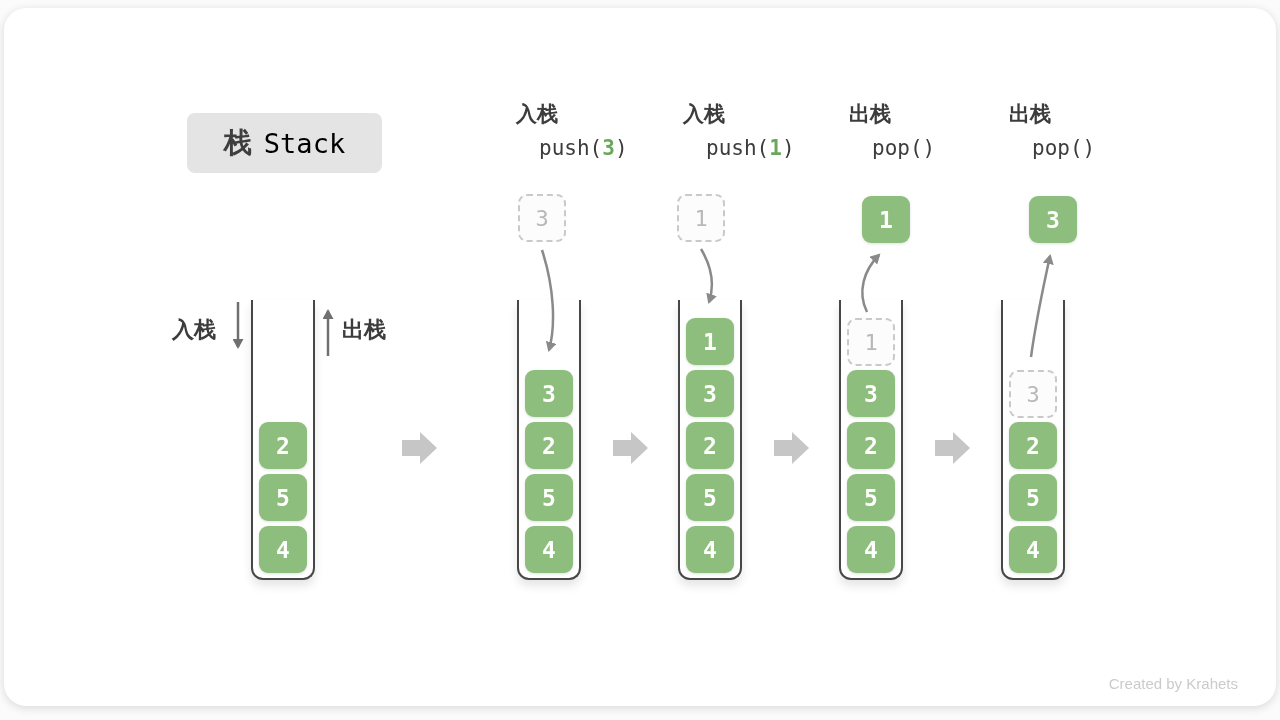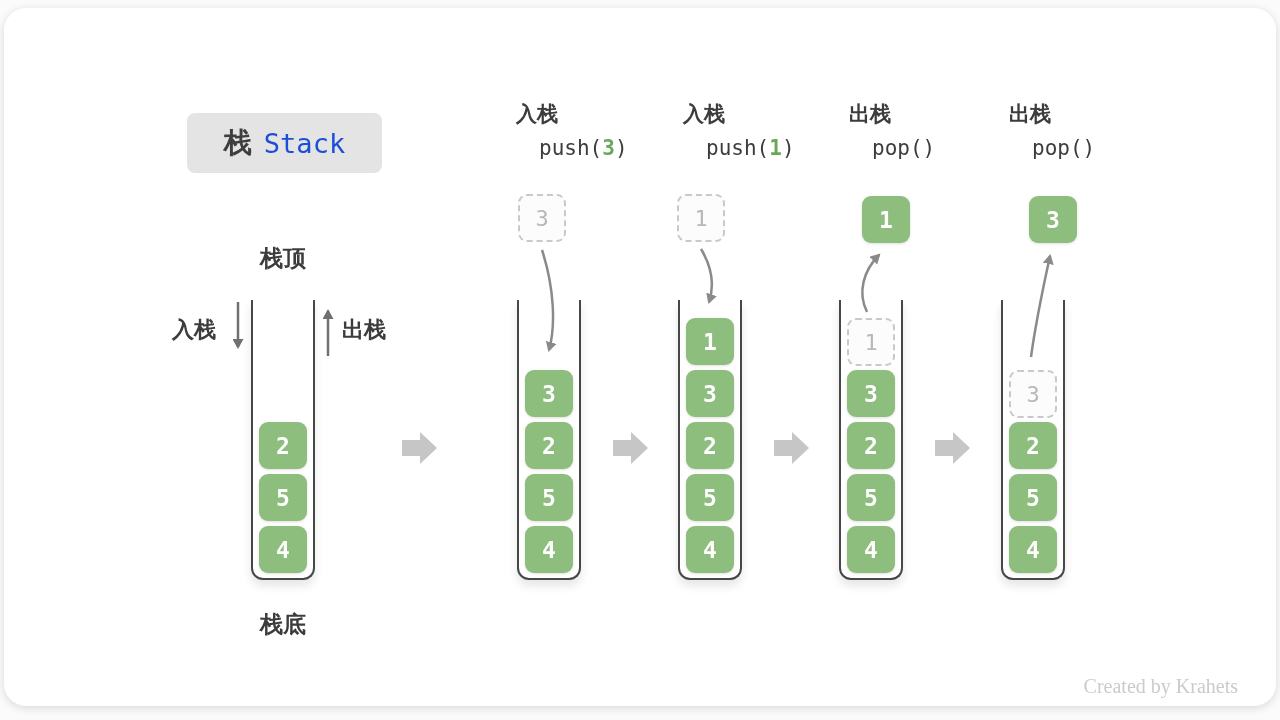--- a/index.html
+++ b/index.html
@@ -16,21 +16,21 @@
   }
   .stage{position:absolute;inset:0;z-index:2;}
 
   
   .title-box{
     position:absolute;left:187px;top:113px;width:195px;height:60px;
     background:#E4E4E4;border-radius:8px;
     display:flex;align-items:center;justify-content:center;gap:12px;
   }
   .title-zh{font-weight:700;font-size:28px;color:#3E3E3E;}
-  .title-en{font-family:"DejaVu Sans Mono",monospace;font-size:27px;color:#1d4ed8;}
+  .title-en{font-family:"DejaVu Sans Mono",monospace;font-size:27px;color:#000000;}
 
   
   .op-label{position:absolute;top:103px;}
   .op-zh{font-weight:700;font-size:21px;color:#3C3C3C;line-height:1;margin-bottom:14px;}
   .op-code{font-family:"DejaVu Sans Mono",monospace;font-size:21px;color:#3C3C3C;line-height:1;margin-left:23px;}
   .op-code .arg{color:#69A85B;font-weight:700;}
 
   
   .tube{
     position:absolute;top:300px;width:64px;height:280px;box-sizing:border-box;
@@ -60,21 +60,21 @@
     font-weight:700;font-size:23px;color:#3C3C3C;
   }
   .side-label{
     position:absolute;top:319px;font-weight:700;font-size:22px;color:#3C3C3C;line-height:1;
   }
 
   .overlay{position:absolute;inset:0;z-index:5;pointer-events:none;}
 
   .watermark{
     position:absolute;right:42px;top:675px;
-    font-family:Liberation Serif, serif;font-size:20px;color:#CBCBCB;
+    font-family:Liberation Sans, sans-serif;font-size:15px;color:#CBCBCB;
   }
 </style>
 </head>
 <body>
 
 <div class="card"></div>
 
 <div class="stage">
 
   <div class="title-box">
@@ -97,22 +97,20 @@
   <div class="op-label" style="left:1009px">
     <div class="op-zh">出栈</div>
     <div class="op-code"><span>pop(</span><span class="arg"></span><span>)</span></div>
   </div>
 
   <div class="ghost" style="left:518px;top:194px">3</div>
   <div class="ghost" style="left:677px;top:194px">1</div>
   <div class="block" style="left:862px;top:196px">1</div>
   <div class="block" style="left:1029px;top:196px">3</div>
 
-  <div class="pole-label" style="top:243px">栈顶</div>
-  <div class="pole-label" style="top:609px">栈底</div>
 
   <div class="side-label" style="left:172px">入栈</div>
   <div class="side-label" style="left:342px">出栈</div>
 
   <div class="tube" style="left:251px"></div>
   <div class="tube" style="left:517px"></div>
   <div class="tube" style="left:678px"></div>
   <div class="tube" style="left:839px"></div>
   <div class="tube" style="left:1001px"></div>
 

